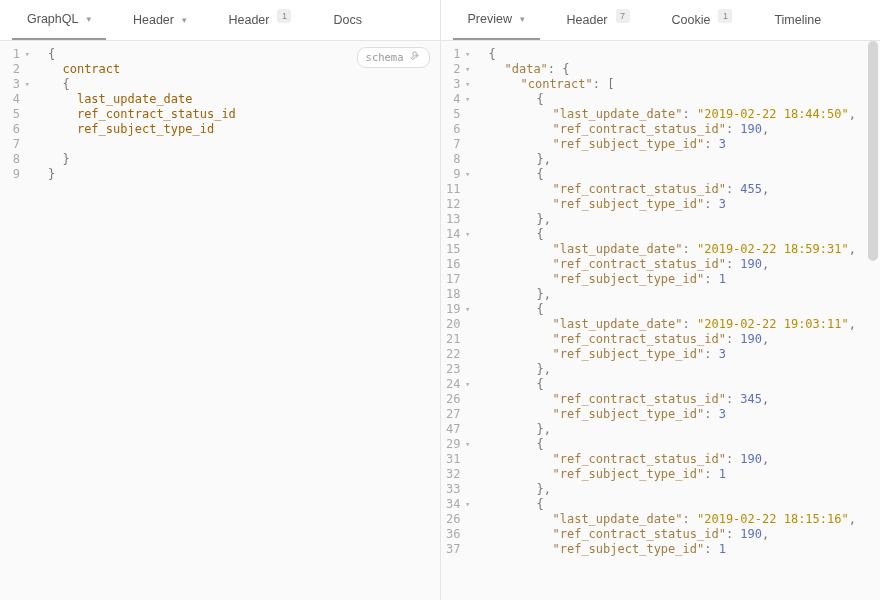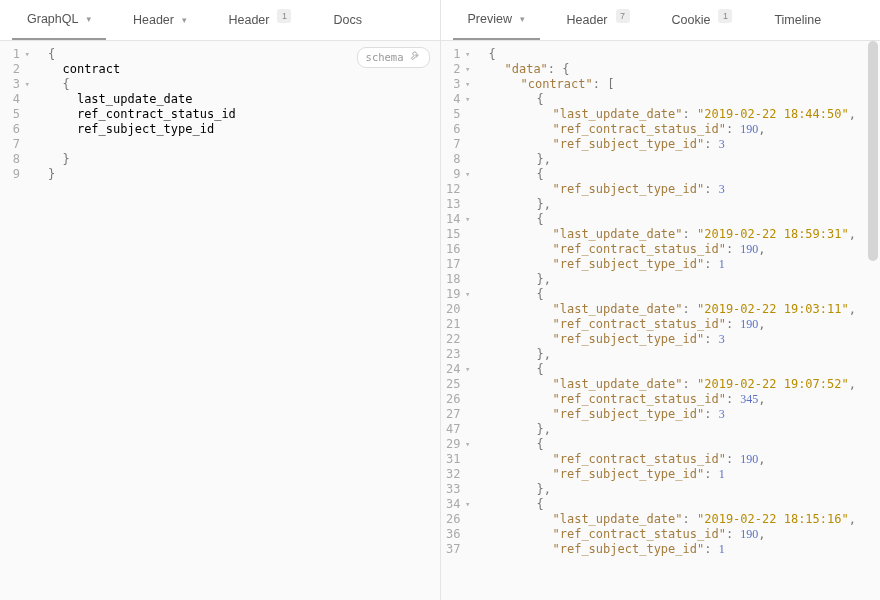--- a/index.html
+++ b/index.html
@@ -14,24 +14,24 @@
   .badge { display: inline-flex; align-items: center; justify-content: center; min-width: 14px; height: 14px; padding: 0 3px; border-radius: 3px; background: #eee; color: #888; font-size: 9px; position: relative; top: -4px; }
   .editor { flex: 1; position: relative; overflow: auto; background: #fafafa; font-family: "Consolas","Menlo",monospace; font-size: 12px; line-height: 15px; }
   .line { display: flex; white-space: pre; }
   .ln { width: 42px; text-align: right; padding-right: 12px; color: #aaa; user-select: none; display: flex; justify-content: flex-end; align-items: center; gap: 2px; }
   .ln .fold { color: #b5b5b5; font-size: 9px; width: 8px; display: inline-block; cursor: pointer; }
   .code { flex: 1; padding-left: 6px; }
   .pad1 { padding-left: 16px; }
   .pad2 { padding-left: 32px; }
   .pad3 { padding-left: 48px; }
   .pad4 { padding-left: 64px; }
-  .tk-prop { color: #000000; }
+  .tk-prop { color: #a16207; }
   .tk-key  { color: #a47c3e; }
   .tk-str  { color: #b88c00; }
-  .tk-num  { color: #5b6fc7; font-family: Liberation Serif, serif; }
+  .tk-num  { color: #5b6fc7; }
   .tk-punct{ color: #777; }
   .schema-btn { position: absolute; top: 6px; right: 10px; display: flex; align-items: center; gap: 6px; font-size: 10.5px; color: #999; background: #fff; border: 1px solid #ddd; border-radius: 9px; padding: 2px 8px; cursor: pointer; z-index: 5; }
   .lines { padding-top: 6px; }
   .vscroll { position: absolute; right: 0; top: 0; width: 14px; height: 100%; }
   .vscroll-thumb { position: absolute; right: 2px; top: 0; width: 10px; height: 220px; background: #d5d5d5; border-radius: 5px; }
 </style>
 </head>
 <body>
 
 <div class="app">
@@ -99,34 +99,34 @@
       <div class="lines" id="right-lines">
           <div class="line"><div class="ln"><span>1</span><span class="fold">▾</span></div><div class="code"><span class="pad0"></span><span class="tk-punct">{</span></div></div>
           <div class="line"><div class="ln"><span>2</span><span class="fold">▾</span></div><div class="code"><span class="pad1"></span><span class="tk-key">"data"</span><span class="tk-punct">: {</span></div></div>
           <div class="line"><div class="ln"><span>3</span><span class="fold">▾</span></div><div class="code"><span class="pad2"></span><span class="tk-key">"contract"</span><span class="tk-punct">: [</span></div></div>
           <div class="line"><div class="ln"><span>4</span><span class="fold">▾</span></div><div class="code"><span class="pad3"></span><span class="tk-punct">{</span></div></div>
           <div class="line"><div class="ln"><span>5</span><span class="fold"></span></div><div class="code"><span class="pad4"></span><span class="tk-key">"last_update_date"</span><span class="tk-punct">: </span><span class="tk-str">"2019-02-22 18:44:50"</span><span class="tk-punct">,</span></div></div>
           <div class="line"><div class="ln"><span>6</span><span class="fold"></span></div><div class="code"><span class="pad4"></span><span class="tk-key">"ref_contract_status_id"</span><span class="tk-punct">: </span><span class="tk-num">190</span><span class="tk-punct">,</span></div></div>
           <div class="line"><div class="ln"><span>7</span><span class="fold"></span></div><div class="code"><span class="pad4"></span><span class="tk-key">"ref_subject_type_id"</span><span class="tk-punct">: </span><span class="tk-num">3</span></div></div>
           <div class="line"><div class="ln"><span>8</span><span class="fold"></span></div><div class="code"><span class="pad3"></span><span class="tk-punct">},</span></div></div>
           <div class="line"><div class="ln"><span>9</span><span class="fold">▾</span></div><div class="code"><span class="pad3"></span><span class="tk-punct">{</span></div></div>
+          <div class="line"><div class="ln"><span>11</span><span class="fold"></span></div><div class="code"><span class="pad4"></span><span class="tk-key">"ref_contract_status_id"</span><span class="tk-punct">: </span><span class="tk-num">455</span><span class="tk-punct">,</span></div></div>
           <div class="line"><div class="ln"><span>12</span><span class="fold"></span></div><div class="code"><span class="pad4"></span><span class="tk-key">"ref_subject_type_id"</span><span class="tk-punct">: </span><span class="tk-num">3</span></div></div>
           <div class="line"><div class="ln"><span>13</span><span class="fold"></span></div><div class="code"><span class="pad3"></span><span class="tk-punct">},</span></div></div>
           <div class="line"><div class="ln"><span>14</span><span class="fold">▾</span></div><div class="code"><span class="pad3"></span><span class="tk-punct">{</span></div></div>
           <div class="line"><div class="ln"><span>15</span><span class="fold"></span></div><div class="code"><span class="pad4"></span><span class="tk-key">"last_update_date"</span><span class="tk-punct">: </span><span class="tk-str">"2019-02-22 18:59:31"</span><span class="tk-punct">,</span></div></div>
           <div class="line"><div class="ln"><span>16</span><span class="fold"></span></div><div class="code"><span class="pad4"></span><span class="tk-key">"ref_contract_status_id"</span><span class="tk-punct">: </span><span class="tk-num">190</span><span class="tk-punct">,</span></div></div>
           <div class="line"><div class="ln"><span>17</span><span class="fold"></span></div><div class="code"><span class="pad4"></span><span class="tk-key">"ref_subject_type_id"</span><span class="tk-punct">: </span><span class="tk-num">1</span></div></div>
           <div class="line"><div class="ln"><span>18</span><span class="fold"></span></div><div class="code"><span class="pad3"></span><span class="tk-punct">},</span></div></div>
           <div class="line"><div class="ln"><span>19</span><span class="fold">▾</span></div><div class="code"><span class="pad3"></span><span class="tk-punct">{</span></div></div>
           <div class="line"><div class="ln"><span>20</span><span class="fold"></span></div><div class="code"><span class="pad4"></span><span class="tk-key">"last_update_date"</span><span class="tk-punct">: </span><span class="tk-str">"2019-02-22 19:03:11"</span><span class="tk-punct">,</span></div></div>
           <div class="line"><div class="ln"><span>21</span><span class="fold"></span></div><div class="code"><span class="pad4"></span><span class="tk-key">"ref_contract_status_id"</span><span class="tk-punct">: </span><span class="tk-num">190</span><span class="tk-punct">,</span></div></div>
           <div class="line"><div class="ln"><span>22</span><span class="fold"></span></div><div class="code"><span class="pad4"></span><span class="tk-key">"ref_subject_type_id"</span><span class="tk-punct">: </span><span class="tk-num">3</span></div></div>
           <div class="line"><div class="ln"><span>23</span><span class="fold"></span></div><div class="code"><span class="pad3"></span><span class="tk-punct">},</span></div></div>
           <div class="line"><div class="ln"><span>24</span><span class="fold">▾</span></div><div class="code"><span class="pad3"></span><span class="tk-punct">{</span></div></div>
-          <div class="line"><div class="ln"><span>25</span><span class="fold"></span></div><div class="code"><span class="pad4"></span><span class="tk-key">"last_update_date"</span><span class="tk-punct">: </span><span class="tk-str">"2019-02-22 19:07:52"</span><span class="tk-punct">,</span></div></div>
           <div class="line"><div class="ln"><span>26</span><span class="fold"></span></div><div class="code"><span class="pad4"></span><span class="tk-key">"ref_contract_status_id"</span><span class="tk-punct">: </span><span class="tk-num">345</span><span class="tk-punct">,</span></div></div>
           <div class="line"><div class="ln"><span>27</span><span class="fold"></span></div><div class="code"><span class="pad4"></span><span class="tk-key">"ref_subject_type_id"</span><span class="tk-punct">: </span><span class="tk-num">3</span></div></div>
           <div class="line"><div class="ln"><span>47</span><span class="fold"></span></div><div class="code"><span class="pad3"></span><span class="tk-punct">},</span></div></div>
           <div class="line"><div class="ln"><span>29</span><span class="fold">▾</span></div><div class="code"><span class="pad3"></span><span class="tk-punct">{</span></div></div>
           <div class="line"><div class="ln"><span>31</span><span class="fold"></span></div><div class="code"><span class="pad4"></span><span class="tk-key">"ref_contract_status_id"</span><span class="tk-punct">: </span><span class="tk-num">190</span><span class="tk-punct">,</span></div></div>
           <div class="line"><div class="ln"><span>32</span><span class="fold"></span></div><div class="code"><span class="pad4"></span><span class="tk-key">"ref_subject_type_id"</span><span class="tk-punct">: </span><span class="tk-num">1</span></div></div>
           <div class="line"><div class="ln"><span>33</span><span class="fold"></span></div><div class="code"><span class="pad3"></span><span class="tk-punct">},</span></div></div>
           <div class="line"><div class="ln"><span>34</span><span class="fold">▾</span></div><div class="code"><span class="pad3"></span><span class="tk-punct">{</span></div></div>
           <div class="line"><div class="ln"><span>26</span><span class="fold"></span></div><div class="code"><span class="pad4"></span><span class="tk-key">"last_update_date"</span><span class="tk-punct">: </span><span class="tk-str">"2019-02-22 18:15:16"</span><span class="tk-punct">,</span></div></div>
           <div class="line"><div class="ln"><span>36</span><span class="fold"></span></div><div class="code"><span class="pad4"></span><span class="tk-key">"ref_contract_status_id"</span><span class="tk-punct">: </span><span class="tk-num">190</span><span class="tk-punct">,</span></div></div>

